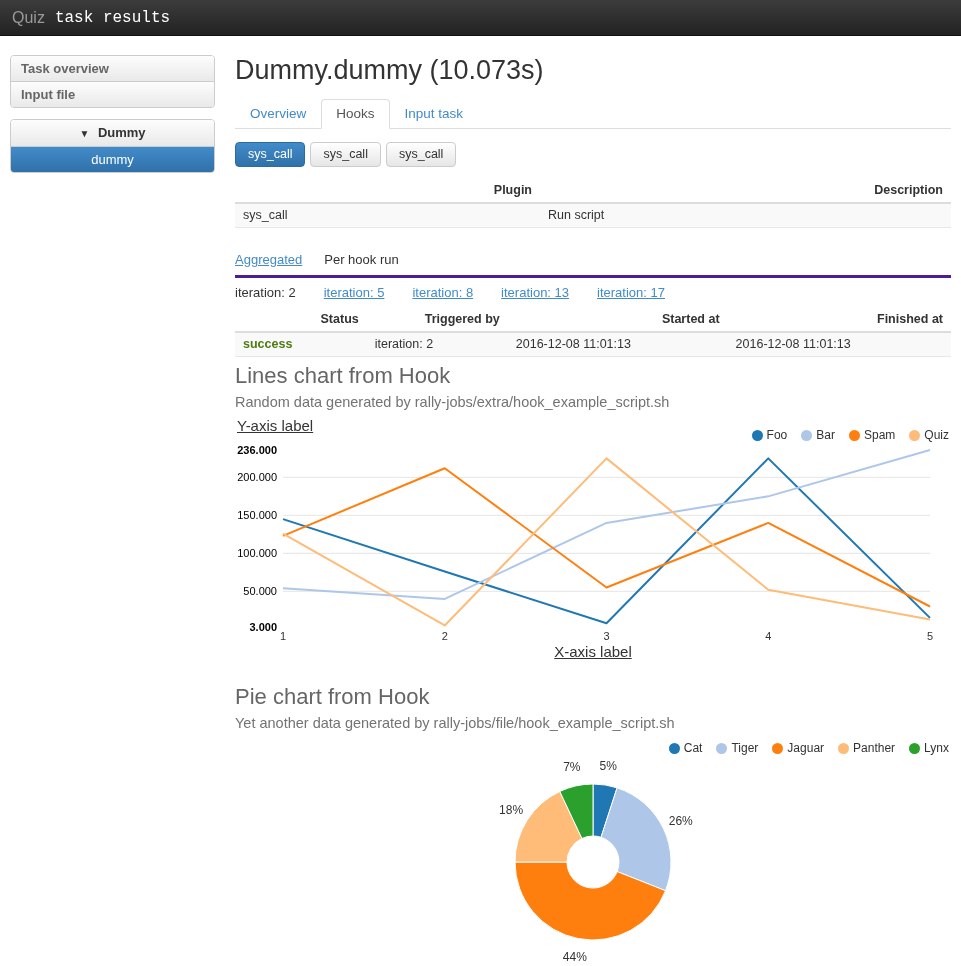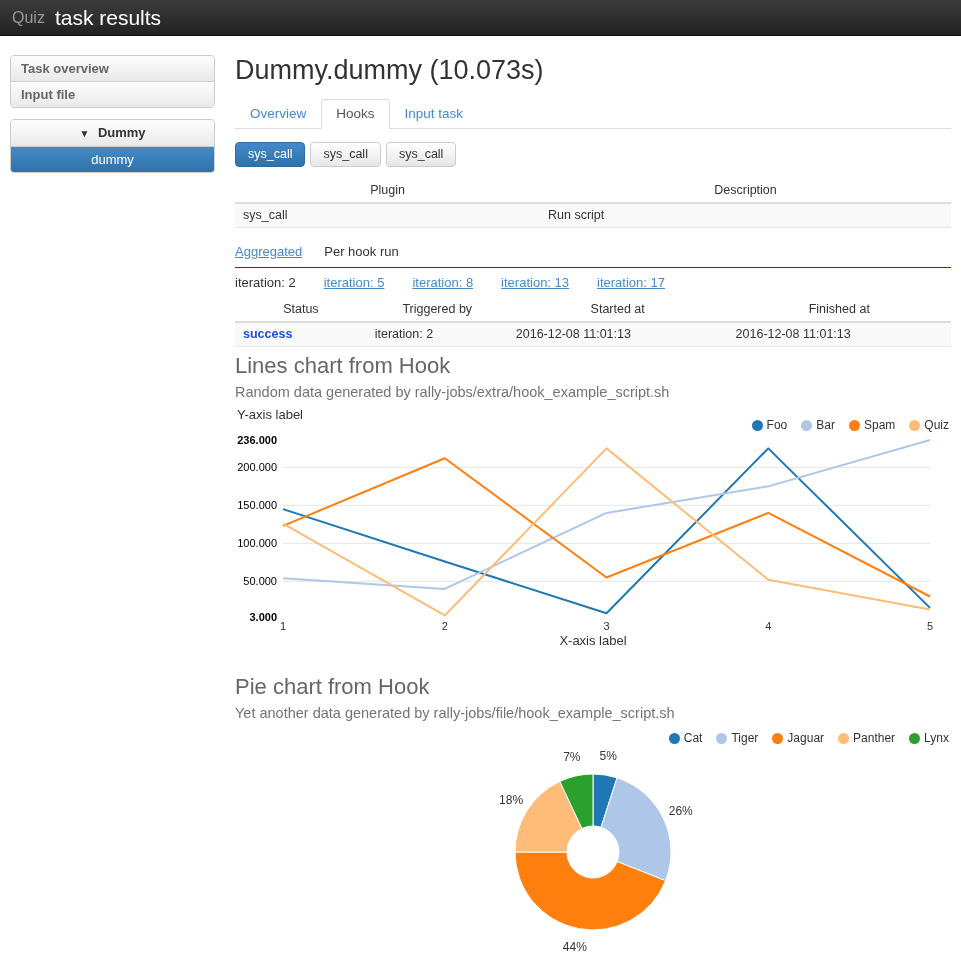--- a/index.html
+++ b/index.html
@@ -3,21 +3,21 @@
 <meta charset="utf-8">
 <style>
   * { box-sizing: border-box; margin: 0; padding: 0; }
   html,body { background:#fff; font-family:"Liberation Sans", sans-serif; color:#333; }
   .page { position:relative; width:961px; height:966px; overflow:hidden; background:#fff; }
 
   
   .navbar { height:36px; background:linear-gradient(#3c3c3c,#222); border-bottom:1px solid #111;
             display:flex; align-items:center; padding:0 12px; }
   .navbar .brand { color:#999; font-size:16px; margin-right:10px; }
-  .navbar .apptitle { color:#fff; font-size:21px; }
+  .navbar .apptitle { color:#fff; font-size:16px;font-family:Liberation Mono, monospace; }
 
   .wrap { display:flex; padding-top:19px; }
 
   
   .sidebar { width:205px; margin-left:10px; flex:none; }
   .btn-group-vert { border:1px solid #ccc; border-radius:4px; overflow:hidden; }
   .side-btn { display:block; padding:5px 10px; font-size:13px; font-weight:bold; color:#666;
               background:linear-gradient(#fdfdfd,#e9e9e9); line-height:15px; cursor:pointer; }
   .side-btn + .side-btn { border-top:1px solid #ccc; }
   .nav-group { margin-top:11px; border:1px solid #ccc; border-radius:4px; overflow:hidden;text-align:center; }
@@ -38,43 +38,43 @@
   ul.tabs li.active { color:#555; background:#fff; border-color:#ddd; border-bottom-color:#fff;
                       border-radius:4px 4px 0 0; cursor:default; }
 
   .hook-btns { margin-top:13px; display:flex; }
   .hook-btn { font-size:12.5px; line-height:15px; padding:4px 12px; border-radius:4px;
               border:1px solid #ccc; color:#333; background:linear-gradient(#fff,#e6e6e6);
               margin-right:5px; cursor:pointer; }
   .hook-btn.active { color:#fff; border-color:#2d6ca2; background:linear-gradient(#428bca,#3071a9); }
 
   table.grid { width:100%; border-collapse:collapse; font-size:12.5px; }
-  table.grid th { text-align:center; font-weight:normal; color:#333; padding:4px 8px; line-height:15px;
+  table.grid th { text-align:right; font-weight:bold; color:#333; padding:4px 8px; line-height:15px;
                   border-bottom:2px solid #ddd; }
   table.grid td { padding:4px 8px; line-height:15px; background:#f9f9f9; border-bottom:1px solid #e7e7e7; }
   .plugin-table { margin-top:12px; }
   .runs-table { margin-top:8px; }
-  .status-success { color:#1d4ed8; font-weight:bold;margin-left:9px; }
-
-  .toggle-row { margin-top:16px; padding:0 0 8px 0; border-bottom:1px solid #4c1d95; font-size:13px; }
+  .status-success { color:#4d7c0f; font-weight:bold;margin-left:9px; }
+
+  .toggle-row { margin-top:24px; padding:0 0 8px 0; border-bottom:3px solid #4c1d95; font-size:13px; }
   .toggle-row a { color:#428bca; text-decoration:underline; margin-right:22px; cursor:pointer; }
   .toggle-row .active-mode { color:#333; }
   .iter-row { padding-top:7px; font-size:13px; }
   .iter-row .current { color:#333; margin-right:28px; }
   .iter-row a { color:#428bca; text-decoration:underline; margin-right:28px; cursor:pointer; }
 
   .section-title { font-size:22px; line-height:25px; font-weight:normal; color:#666; }
   .lines-title { margin-top:6px; }
   .pie-title { margin-top:19px; }
   .section-sub { margin-top:6px; font-size:14.5px; line-height:16px; color:#737373; }
 
   .chart-wrap { position:relative; }
   .line-chart-wrap { margin-top:5px; height:250px; }
   .pie-chart-wrap { margin-top:2px; height:240px; }
-  .axis-caption { position:absolute; font-size:13px; color:#333; }
+  .axis-caption { position:absolute; font-size:15px; color:#333;text-decoration:underline; }
   .y-caption { left:2px; top:2px; }
   .x-caption { left:0; right:0; top:228px; text-align:center; }
   svg.chart-svg { position:absolute; left:0; top:0; }
 
   .legend { position:absolute; right:2px; display:flex; align-items:center; font-size:12px; color:#333; }
   .line-legend { top:13px; }
   .pie-legend { top:8px; }
   .legend-item { display:flex; align-items:center; margin-left:14px; cursor:pointer; }
   .legend-dot { width:11px; height:11px; border-radius:50%; margin-right:4px; display:inline-block; }
 </style>

